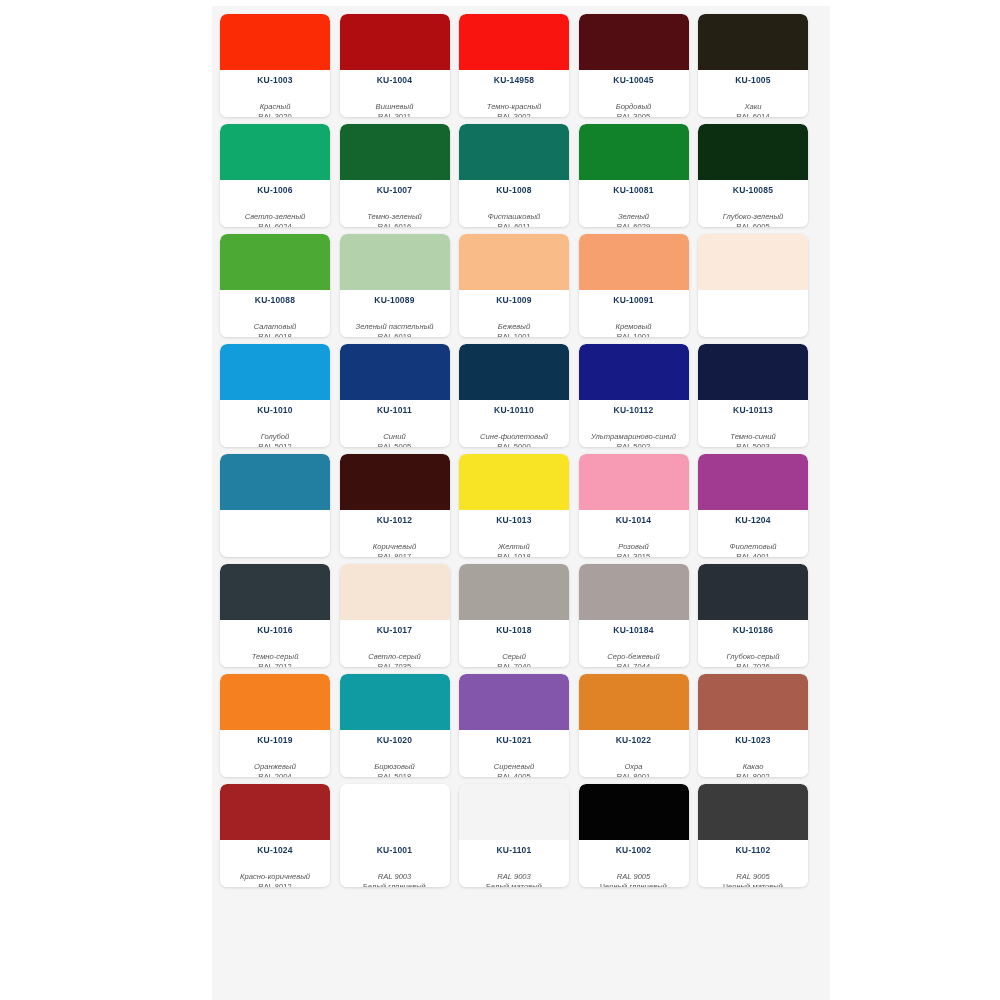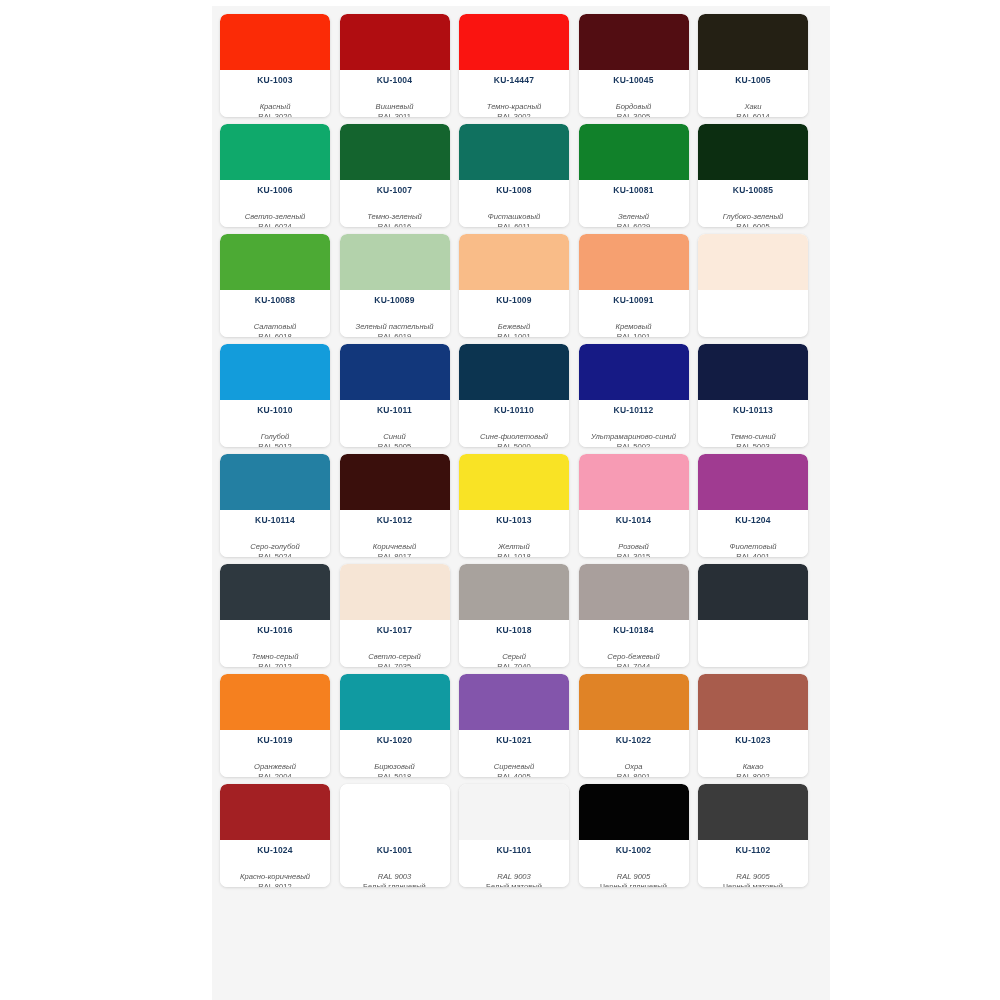--- a/index.html
+++ b/index.html
@@ -119,21 +119,21 @@
           <div class="swatch-color" style="background: rgb(176, 13, 17);"></div>
           <div class="swatch-info">
             <div class="swatch-sku">KU-1004</div>
             <div class="swatch-line1">Вишневый</div>
             <div class="swatch-line2">RAL 3011</div>
           </div>
         </div>
         <div class="swatch-card">
           <div class="swatch-color" style="background: rgb(250, 20, 16);"></div>
           <div class="swatch-info">
-            <div class="swatch-sku">KU-14447</div>
+            <div class="swatch-sku">KU-14958</div>
             <div class="swatch-line1">Темно-красный</div>
             <div class="swatch-line2">RAL 3002</div>
           </div>
         </div>
         <div class="swatch-card">
           <div class="swatch-color" style="background: rgb(82, 13, 18);"></div>
           <div class="swatch-info">
             <div class="swatch-sku">KU-10045</div>
             <div class="swatch-line1">Бордовый</div>
             <div class="swatch-line2">RAL 3005</div>
@@ -257,25 +257,20 @@
         <div class="swatch-card">
           <div class="swatch-color" style="background: rgb(18, 28, 67);"></div>
           <div class="swatch-info">
             <div class="swatch-sku">KU-10113</div>
             <div class="swatch-line1">Темно-синий</div>
             <div class="swatch-line2">RAL 5003</div>
           </div>
         </div>
         <div class="swatch-card">
           <div class="swatch-color" style="background: rgb(35, 127, 162);"></div>
-          <div class="swatch-info">
-            <div class="swatch-sku">KU-10114</div>
-            <div class="swatch-line1">Серо-голубой</div>
-            <div class="swatch-line2">RAL 5024</div>
-          </div>
         </div>
         <div class="swatch-card">
           <div class="swatch-color" style="background: rgb(58, 15, 12);"></div>
           <div class="swatch-info">
             <div class="swatch-sku">KU-1012</div>
             <div class="swatch-line1">Коричневый</div>
             <div class="swatch-line2">RAL 8017</div>
           </div>
         </div>
         <div class="swatch-card">
@@ -329,20 +324,25 @@
         <div class="swatch-card">
           <div class="swatch-color" style="background: rgb(169, 159, 156);"></div>
           <div class="swatch-info">
             <div class="swatch-sku">KU-10184</div>
             <div class="swatch-line1">Серо-бежевый</div>
             <div class="swatch-line2">RAL 7044</div>
           </div>
         </div>
         <div class="swatch-card">
           <div class="swatch-color" style="background: rgb(40, 47, 54);"></div>
+          <div class="swatch-info">
+            <div class="swatch-sku">KU-10186</div>
+            <div class="swatch-line1">Глубоко-серый</div>
+            <div class="swatch-line2">RAL 7026</div>
+          </div>
         </div>
         <div class="swatch-card">
           <div class="swatch-color" style="background: rgb(245, 128, 31);"></div>
           <div class="swatch-info">
             <div class="swatch-sku">KU-1019</div>
             <div class="swatch-line1">Оранжевый</div>
             <div class="swatch-line2">RAL 2004</div>
           </div>
         </div>
         <div class="swatch-card">

